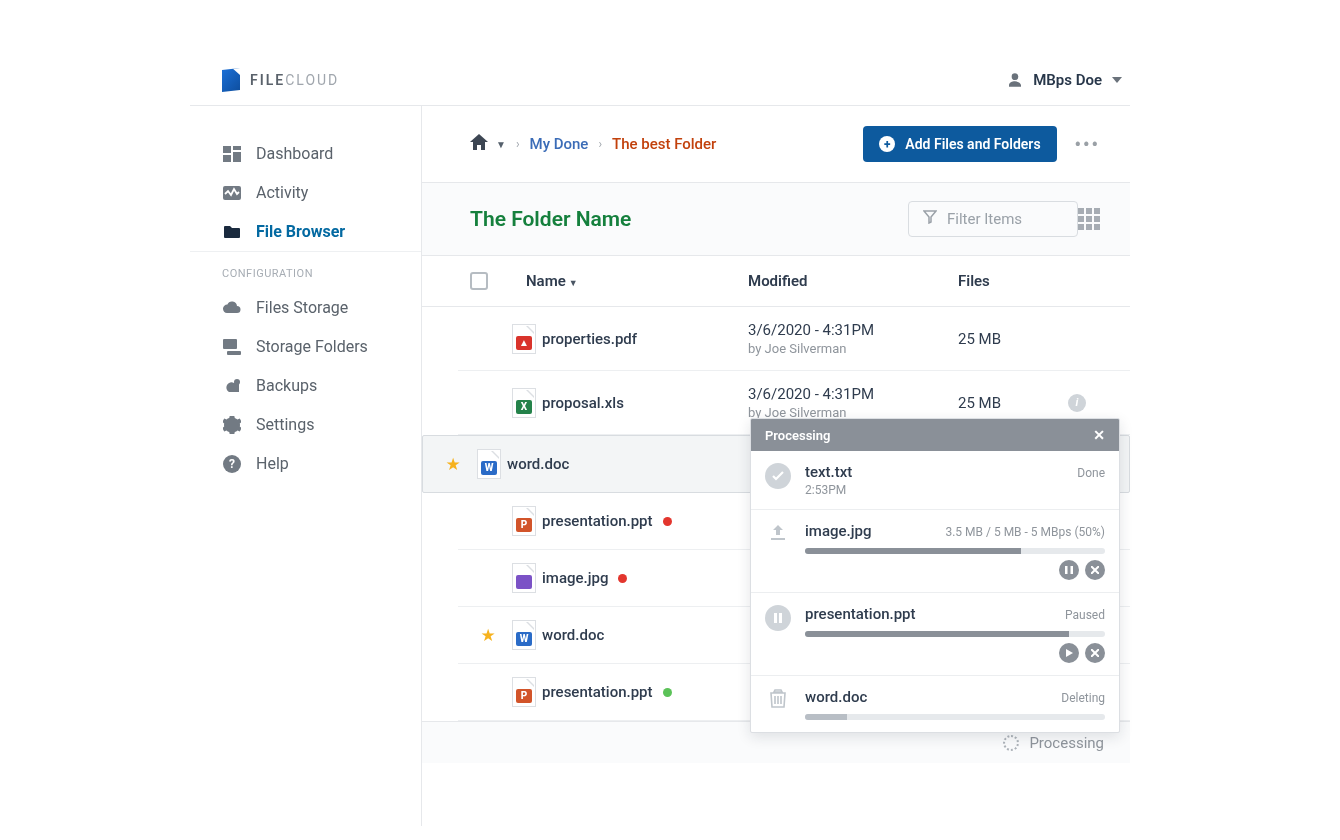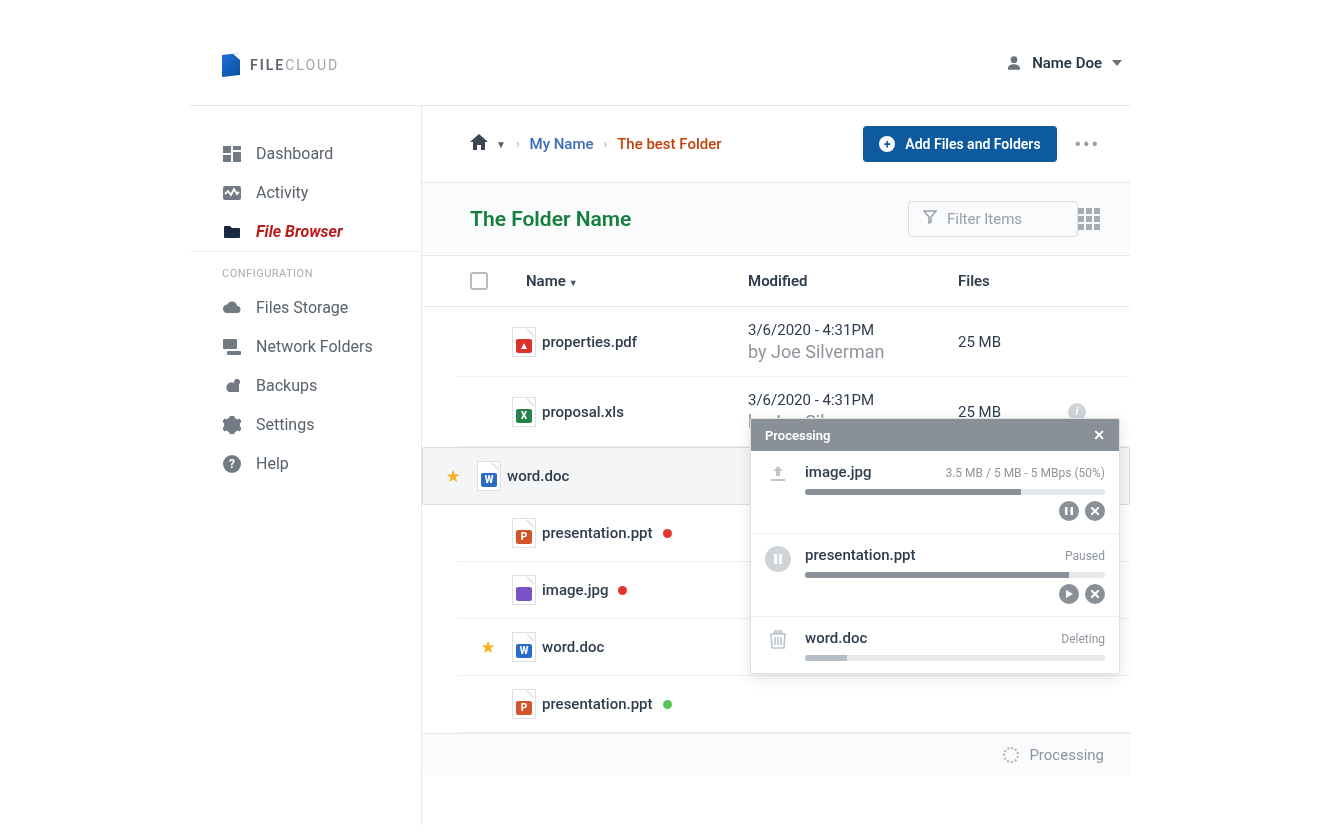--- a/index.html
+++ b/index.html
@@ -17,21 +17,21 @@
       width: 940px;
       border-radius: 4px;
       background: #fff;
       position: relative;
     }
 
     
     .topbar {
       height: 52px;
       display: flex;
-      align-items: flex-start;
+      align-items: center;
       justify-content: space-between;
       padding: 0 8px 0 32px;
       border-bottom: 1px solid #e6e8eb;
     }
     .logo-wrap { display: flex; align-items: center; gap: 10px; }
     .logo-icon {
       width: 18px; height: 22px;
       background: linear-gradient(135deg, #1b6fd6 0%, #0e4fa0 100%);
       position: relative;
       transform: skewY(-6deg);
@@ -59,21 +59,21 @@
       min-height: 720px;
     }
     .nav-item {
       display: flex;
       align-items: center;
       gap: 14px;
       padding: 10px 24px 10px 32px;
       color: #5a626b;
       font-size: 16px;
     }
-    .nav-item.active { color: #b91c1c; font-weight: 700; font-style: italic; }
+    .nav-item.active { color: #0369a1; font-weight: 700; }
     .nav-icon { width: 20px; height: 18px; display: flex; align-items: center; justify-content: center; }
     .nav-icon svg { fill: #727a83; }
     .nav-item.active .nav-icon svg { fill: #1a2a3e; }
     .nav-section {
       font-size: 11px;
       letter-spacing: 0.5px;
       color: #a7adb4;
       padding: 16px 24px 8px 32px;
       position: relative;
     }
@@ -162,21 +162,21 @@
       margin-left: 36px;
     }
     .file-row.hover { background: #f3f5f6; border: 1px solid #d8dce0; border-radius: 2px; margin-left:0; padding-left: 12px; }
     .col-star { width: 36px; display:flex; justify-content:center; }
     .file-icon-cell { width: 36px; display: flex; justify-content: center; }
     .file-name { flex: 1; font-size: 15px; color: #2f3c4e; font-weight: 500; display: flex; align-items: center; gap: 10px; }
     .file-name .dot { width: 9px; height: 9px; border-radius: 50%; }
     .file-name .red { background: #e3362e; }
     .file-name .green { background: #5bc258; }
     .col-mod-content { width: 210px; font-size: 15px; color: #2f3c4e; }
-    .col-mod-content .by { color: #8f959c; font-size: 18px; margin-top: 2px; }
+    .col-mod-content .by { color: #8f959c; font-size: 13px; margin-top: 2px; }
     .col-size-content { width: 110px; font-size: 15px; color: #2f3c4e; }
     .info-dot { width: 18px; height: 18px; border-radius: 50%; background: #cfd4d9; display:flex;align-items:center;justify-content:center;color:#fff;font-size:11px;font-weight:700; font-style: italic;}
 
     
     .ftype {
       width: 22px; height: 28px; background: #fff; position: relative;
       box-shadow: 0 0 0 1px #dcdfe3;
     }
     .ftype::before {
       content:""; position:absolute; top:0; right:0;
@@ -275,21 +275,21 @@
       <div class="logo-text">
         <b>FILE</b><span>CLOUD</span>
       </div>
     </div>
     <div class="user-area">
       <span class="user-icon">
         <svg width="16" height="16" viewBox="0 0 24 24">
             <path fill="#6a727b" d="M12 12a5 5 0 1 0 0-10 5 5 0 0 0 0 10zm0 2c-4.4 0-9 2.2-9 6v2h18v-2c0-3.8-4.6-6-9-6z"></path>
           </svg>
       </span>
-      <span>Name Doe</span>
+      <span>MBps Doe</span>
       <span class="caret-icon">
         <svg width="10" height="6" viewBox="0 0 10 6">
             <path fill="#6a727b" d="M0 0l5 6 5-6z"></path>
           </svg>
       </span>
     </div>
   </div>
 
   <div class="layout">
 
@@ -332,21 +332,21 @@
           </span>
         <span>Files Storage</span>
       </div>
       <div class="nav-item">
         <span class="nav-icon">
             <svg width="18" height="16" viewBox="0 0 18 16">
               <rect width="14" height="10" rx="1"></rect>
               <rect x="4" y="12" width="14" height="4" rx="1"></rect>
             </svg>
           </span>
-        <span>Network Folders</span>
+        <span>Storage Folders</span>
       </div>
       <div class="nav-item">
         <span class="nav-icon">
             <svg width="18" height="16" viewBox="0 0 18 16">
               <path d="M6 14a5 5 0 1 1 5-9h5v9H6z"></path>
               <circle cx="14" cy="4" r="3"></circle>
             </svg>
           </span>
         <span>Backups</span>
       </div>
@@ -371,21 +371,21 @@
     </div>
 
     <div class="main">
       <div class="crumb-bar">
         <div class="crumbs">
           <span class="home-icon"><svg width="18" height="16" viewBox="0 0 18 16">
                 <path d="M9 0L0 8h3v8h4v-5h4v5h4V8h3z"></path>
               </svg></span>
           <span class="home-caret">▼</span>
           <span class="crumb-sep">›</span>
-          <span class="crumb-link">My Name</span>
+          <span class="crumb-link">My Done</span>
           <span class="crumb-sep">›</span>
           <span class="crumb-current">The best Folder</span>
         </div>
         <div class="crumb-actions">
           <div class="add-btn">
             <span class="plus-circ">+</span>
             <span>Add Files and Folders</span>
           </div>
           <div class="dots">•••</div>
         </div>
@@ -538,20 +538,34 @@
         <div class="spinner"></div>
         <span>Processing</span>
       </div>
 
       <div class="proc-panel">
         <div class="proc-head">
           <span>Processing</span>
           <span class="proc-close">✕</span>
         </div>
         <div id="proc-container">
+            <div class="proc-item">
+              <div class="proc-status-icon">
+                <svg width="14" height="14" viewBox="0 0 14 14">
+                  <path d="M2 7l3 3 7-7" stroke="#fff" stroke-width="2.2" fill="none"></path>
+                </svg>
+              </div>
+              <div class="proc-body">
+                <div class="proc-line1">
+                  <span class="proc-fname">text.txt</span>
+                  <span class="proc-meta">Done</span>
+                </div>
+                <div class="proc-time">2:53PM</div>
+              </div>
+            </div>
             <div class="proc-item">
               <div class="upload-arrow" style="width:26px;display:flex;justify-content:center;">
                 <svg width="20" height="20" viewBox="0 0 20 20">
                   <path d="M10 3l5 5h-3v5H8V8H5l5-5zM3 16h14v2H3z"></path>
                 </svg>
               </div>
               <div class="proc-body">
                 <div class="proc-line1">
                   <span class="proc-fname">image.jpg</span>
                   <span class="proc-meta">3.5 MB / 5 MB - 5 MBps (50%)</span>

